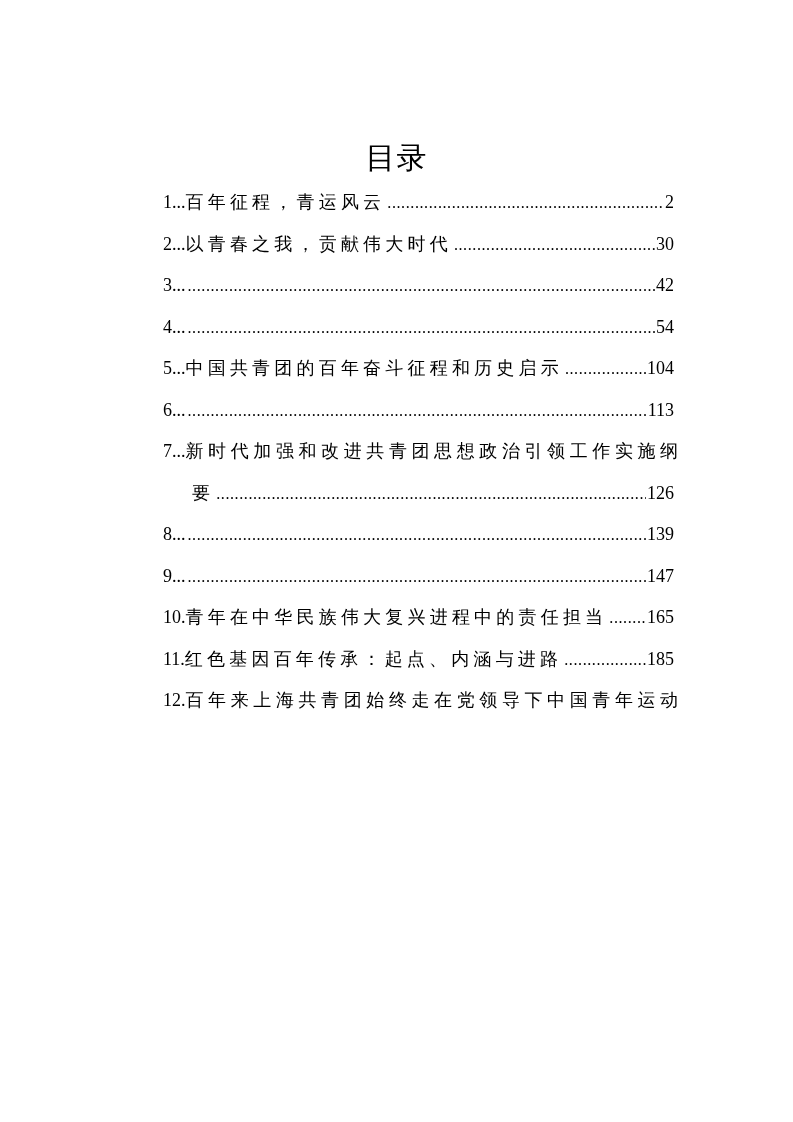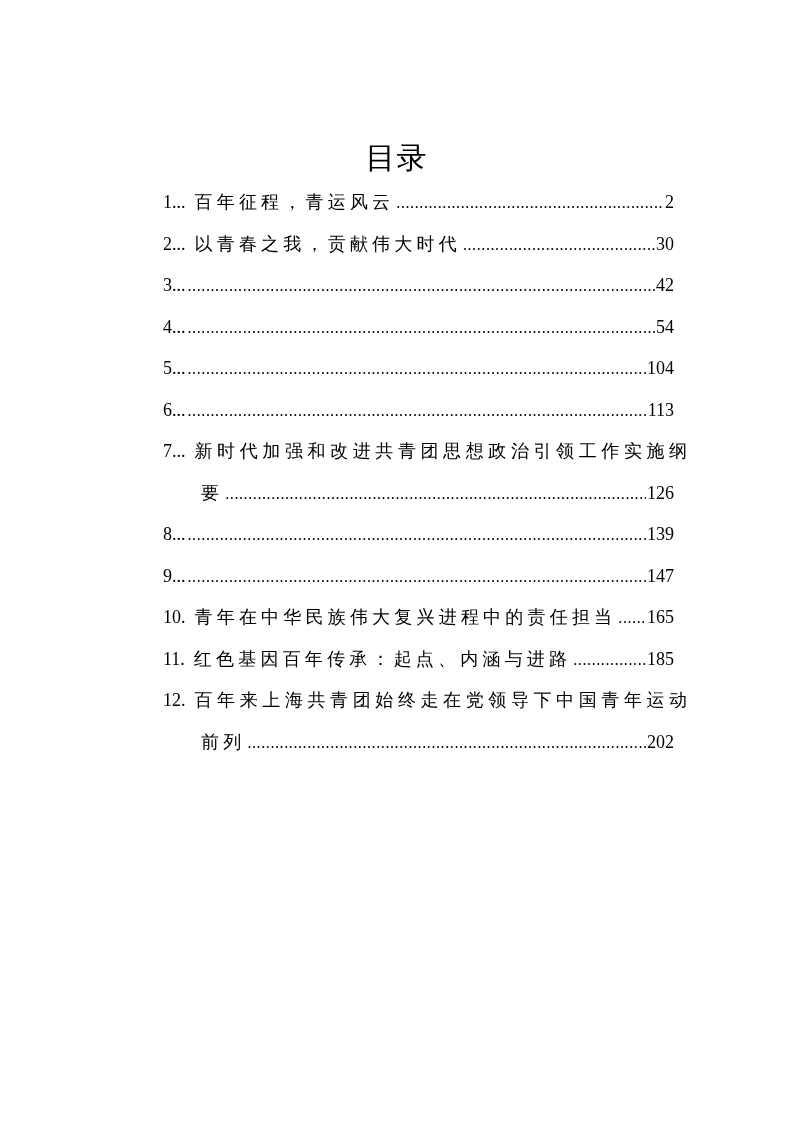--- a/index.html
+++ b/index.html
@@ -4,21 +4,21 @@
 <style>
   html, body { margin: 0; padding: 0; background: #ffffff; }
   body { width: 793px; height: 1122px; position: relative; overflow: hidden;
          font-family: "Liberation Serif", "DejaVu Serif", serif; color: #000; }
   .title { position: absolute; left: 0; width: 793px; top: 138px; text-align: center;
            font-size: 30px; line-height: 40px; letter-spacing: 1px; }
   .toc { position: absolute; left: 163px; width: 511px; top: 186px; }
   .row { display: flex; align-items: baseline; height: 41.5px; line-height: 32px;
          font-size: 18px; white-space: nowrap; }
   .num { flex: 0 0 auto; }
-  .text { flex: 0 0 auto; letter-spacing: 4.2px; margin-left: 9px; }
+  .text { flex: 0 0 auto; letter-spacing: 4.2px; }
   .leader { flex: 1 1 auto; overflow: hidden; margin: 0 1px 0 2px; letter-spacing: 0.6px; font-size: 16px; }
   .leader::after { content: "........................................................................................................................................................................................................"; }
   .page { flex: 0 0 auto; }
   .indent { padding-left: 29px; }
   .wrapline .text { letter-spacing: 4.6px; text-align: center; }
 </style>
 </head>
 <body>
 
 <div class="title">目录</div>
@@ -46,20 +46,21 @@
   </div>
 
   <div class="row">
     <span class="num">4...</span>
     <span class="leader"></span>
     <span class="page">54</span>
   </div>
 
   <div class="row">
     <span class="num">5...</span>
+    <span class="text">中国共青团的百年奋斗征程和历史启示</span>
     <span class="leader"></span>
     <span class="page">104</span>
   </div>
 
   <div class="row">
     <span class="num">6...</span>
     <span class="leader"></span>
     <span class="page">113</span>
   </div>
 
@@ -96,19 +97,14 @@
     <span class="num">11.</span>
     <span class="text">红色基因百年传承：起点、内涵与进路</span>
     <span class="leader"></span>
     <span class="page">185</span>
   </div>
 
   <div class="row wrapline">
     <span class="num">12.</span>
     <span class="text">百年来上海共青团始终走在党领导下中国青年运动</span>
   </div>
-  <div class="row indent">
-    <span class="text">前列</span>
-    <span class="leader"></span>
-    <span class="page">202</span>
-  </div>
 
 </div>
 
 </body></html>

